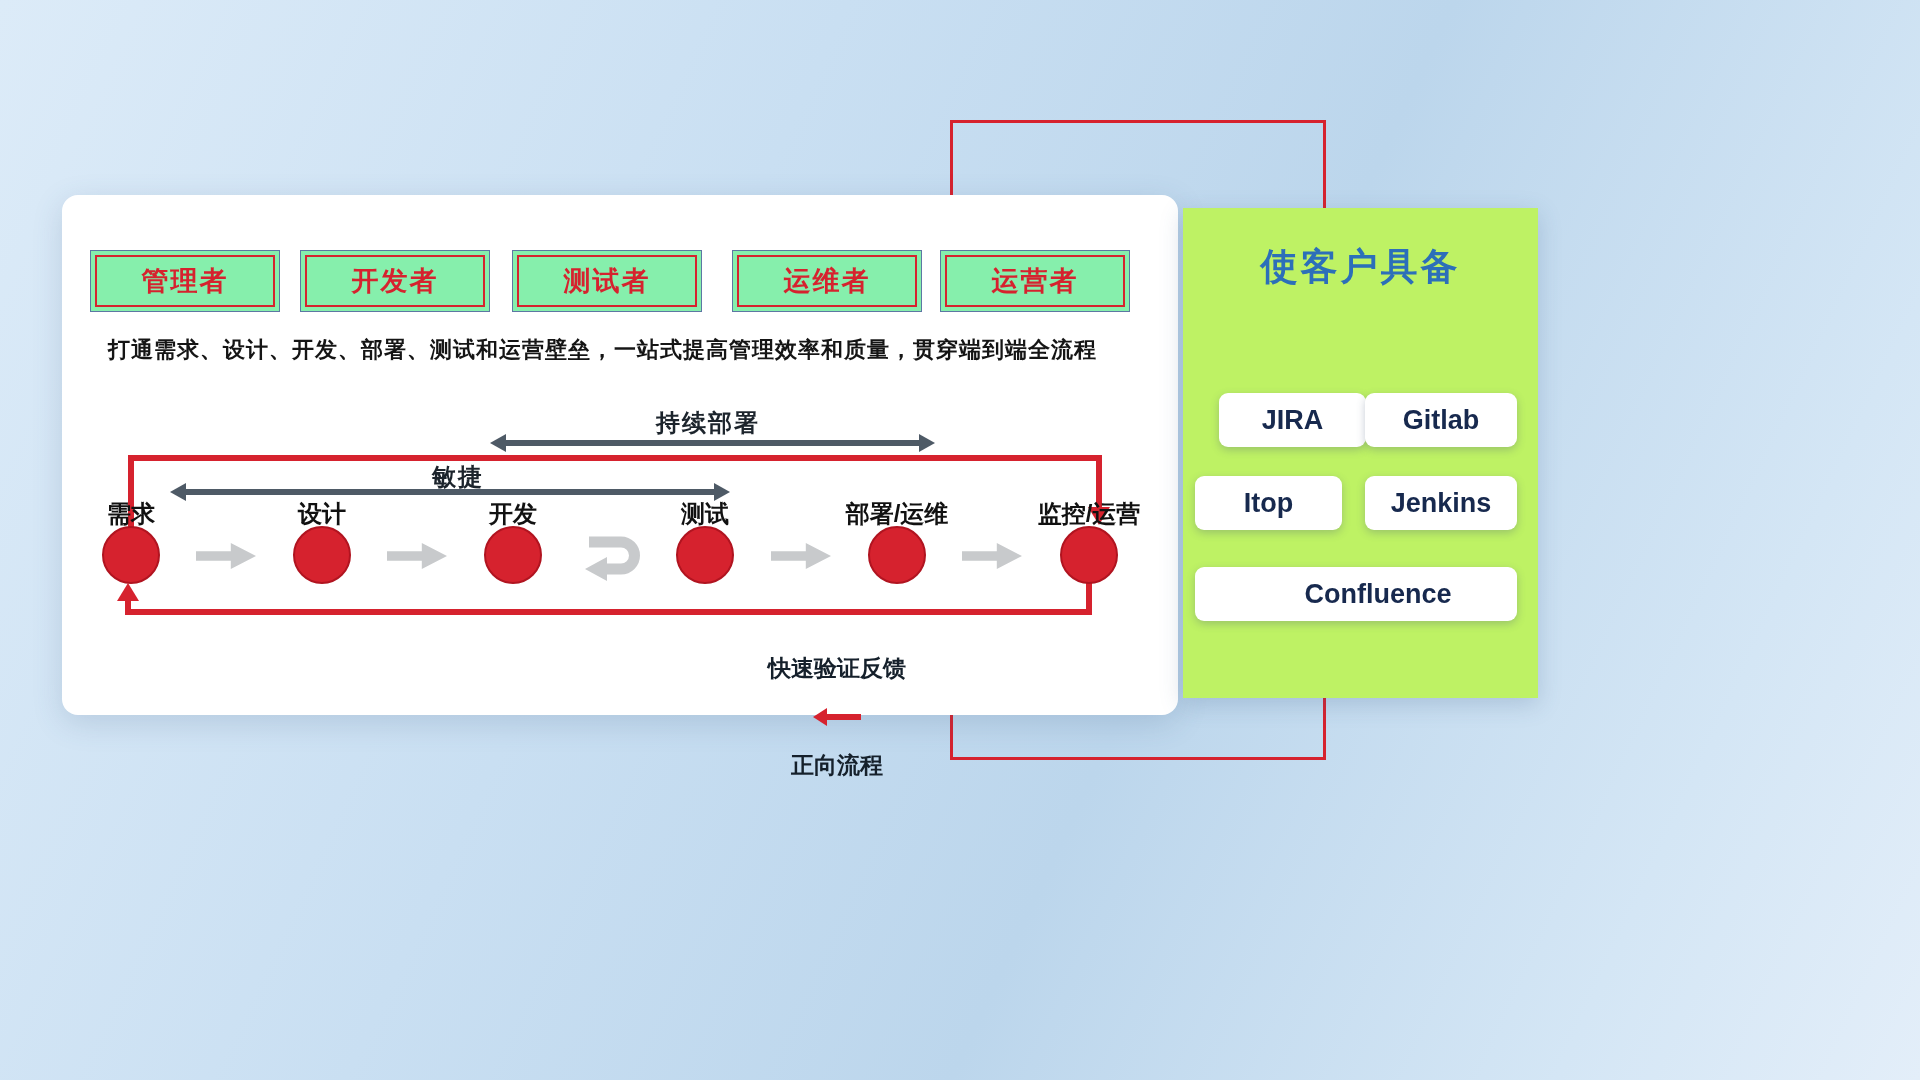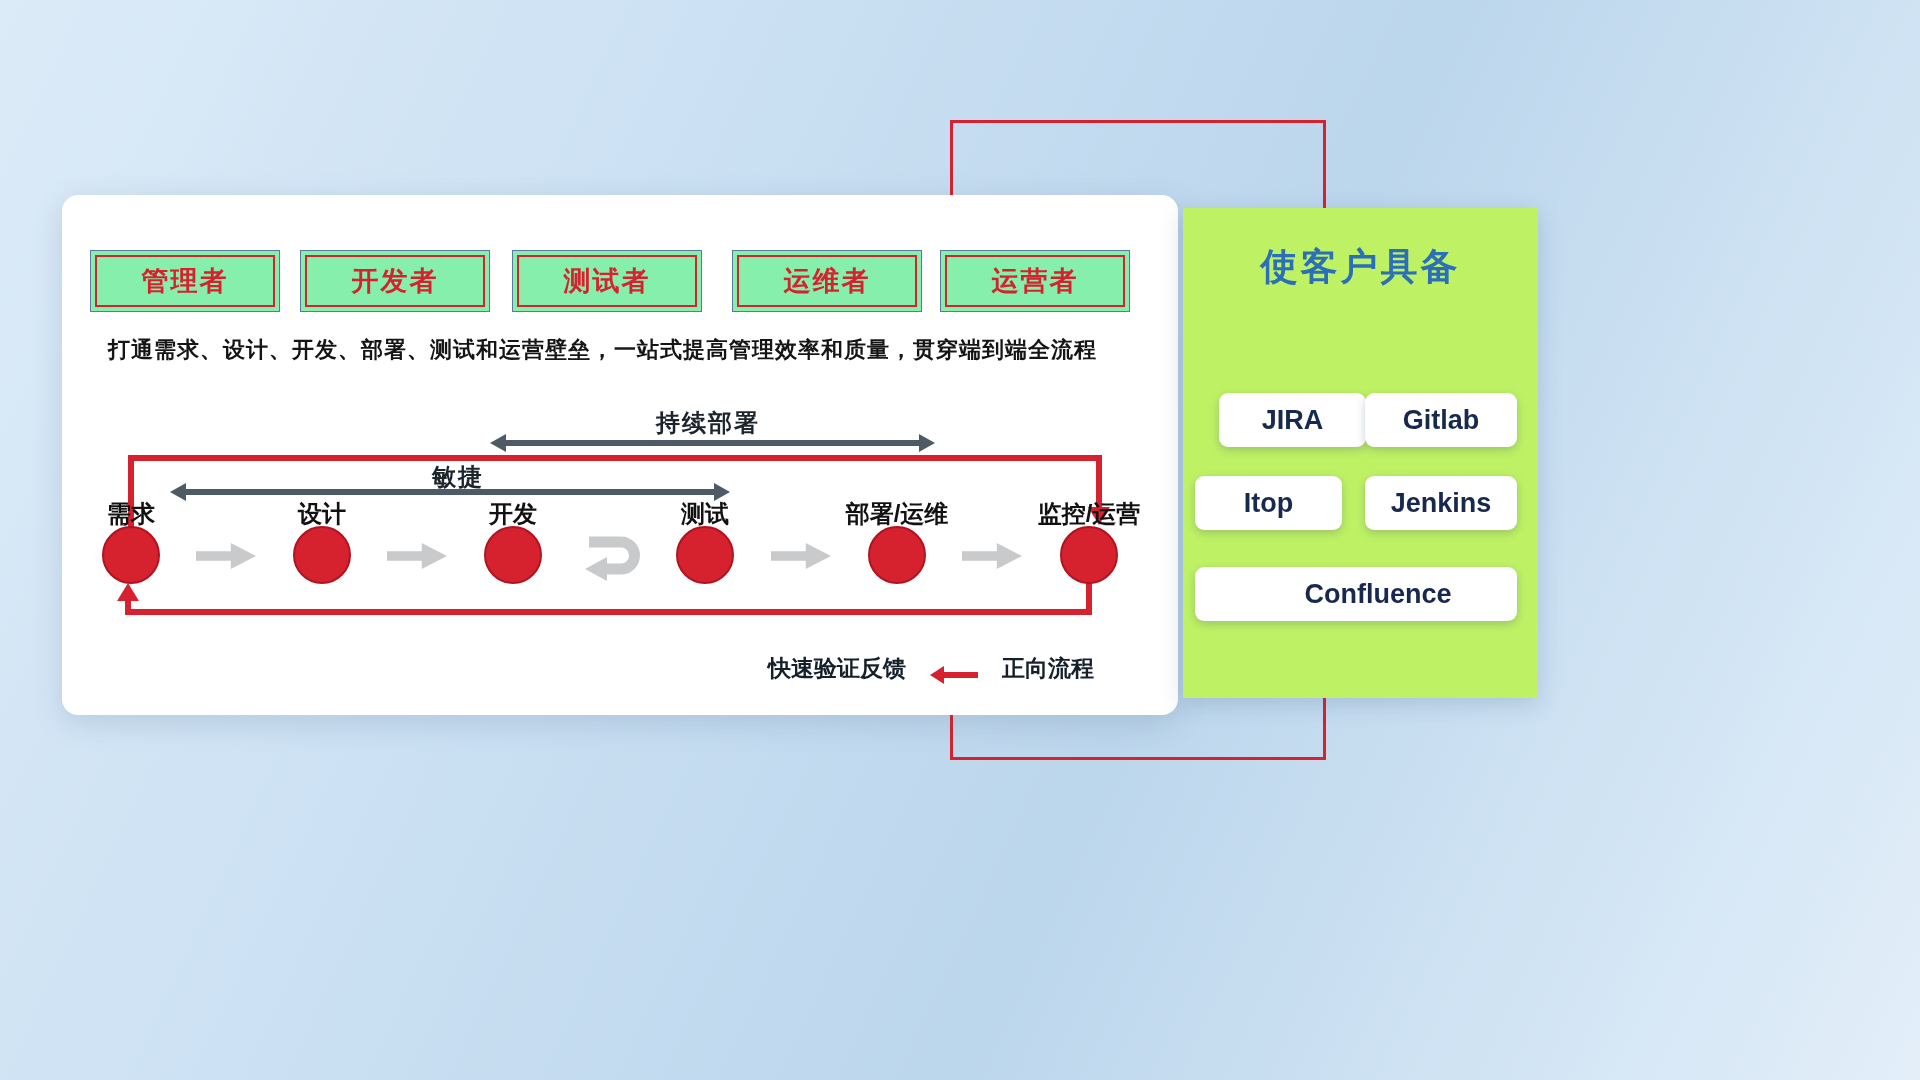--- a/index.html
+++ b/index.html
@@ -53,22 +53,22 @@
   .stage-circle {
     position:absolute; top:331px; width:58px; height:58px; border-radius:50%;
     background:#d6222e; border:2px solid #b11420; transform:translateX(-50%);
   }
   .flow-arrow {
     position:absolute; top:348px; width:60px; height:26px; background:#c8cacc;
     clip-path:polygon(0 32%,58% 32%,58% 0,100% 50%,58% 100%,58% 68%,0 68%);
   }
   .iter-icon { position:absolute; left:507px; top:332px; }
   .legend-feedback {
-    position:absolute; left:706px; top:458px; display:flex; align-items:flex-end; gap:24px;
-    font-size:23px; font-weight:bold; color:#15202b;
+    position:absolute; left:706px; top:458px; display:flex; align-items:center; gap:24px;
+    font-size:23px; font-weight:bold; color:#15202b;flex-direction:column;
   }
   .overlay-svg { position:absolute; left:0; top:0; width:1116px; height:520px; pointer-events:none; }
   
   .side-panel {
     position:absolute; left:1183px; top:208px; width:355px; height:490px;
     background:#bef264; z-index:3; box-shadow:0 6px 22px rgba(60,90,130,.22);
   }
   .side-title { text-align:center; font-weight:bold; color:#2c6fb9; }
   .side-title.l1 { margin-top:34px; font-size:37px; letter-spacing:3px; }
   .side-title.l2 { margin-top:28px; font-size:31px; letter-spacing:2px; }

